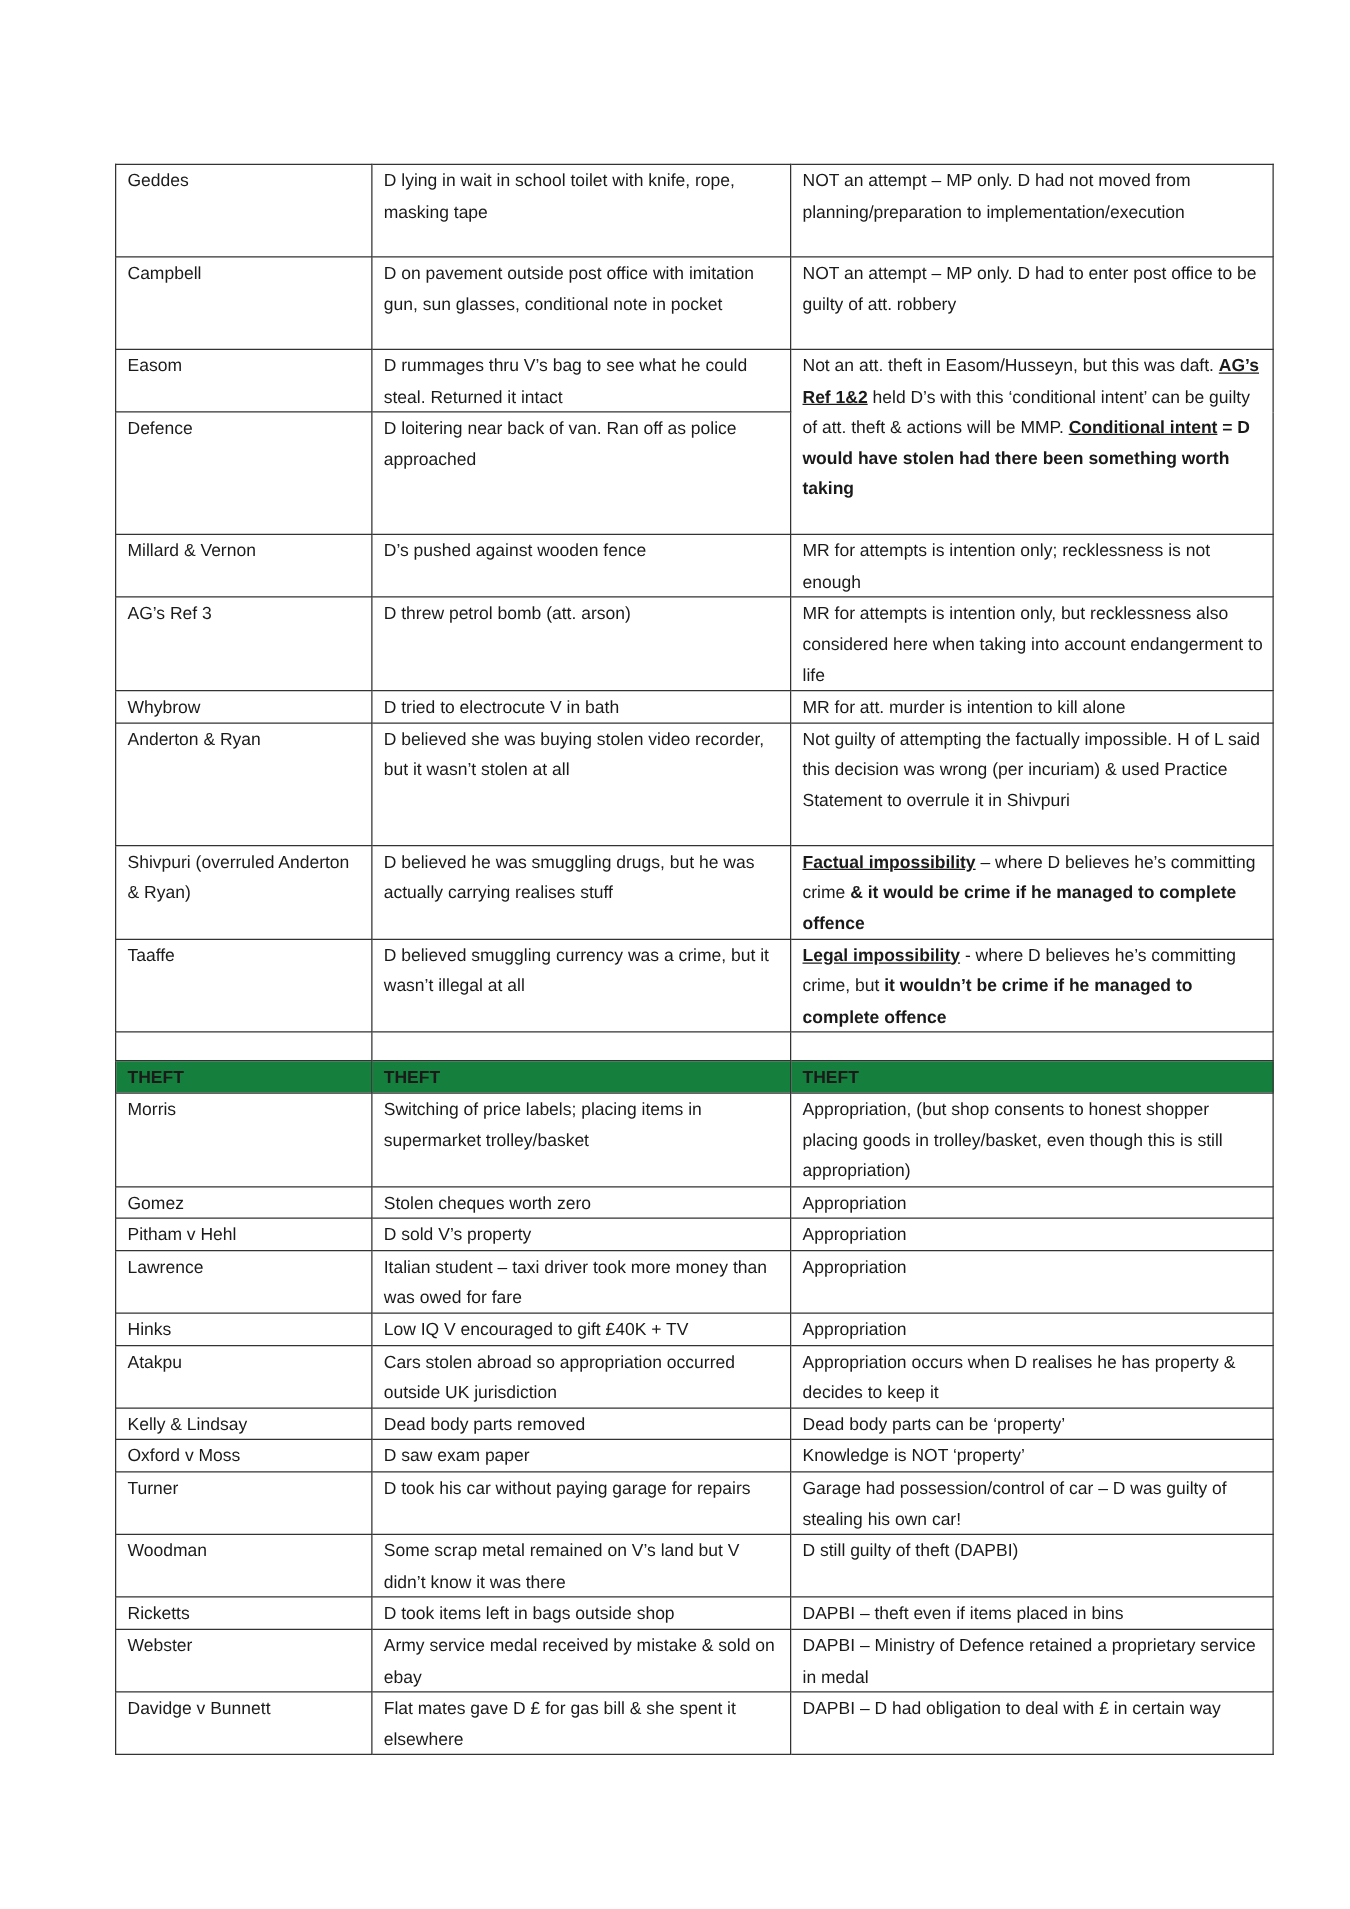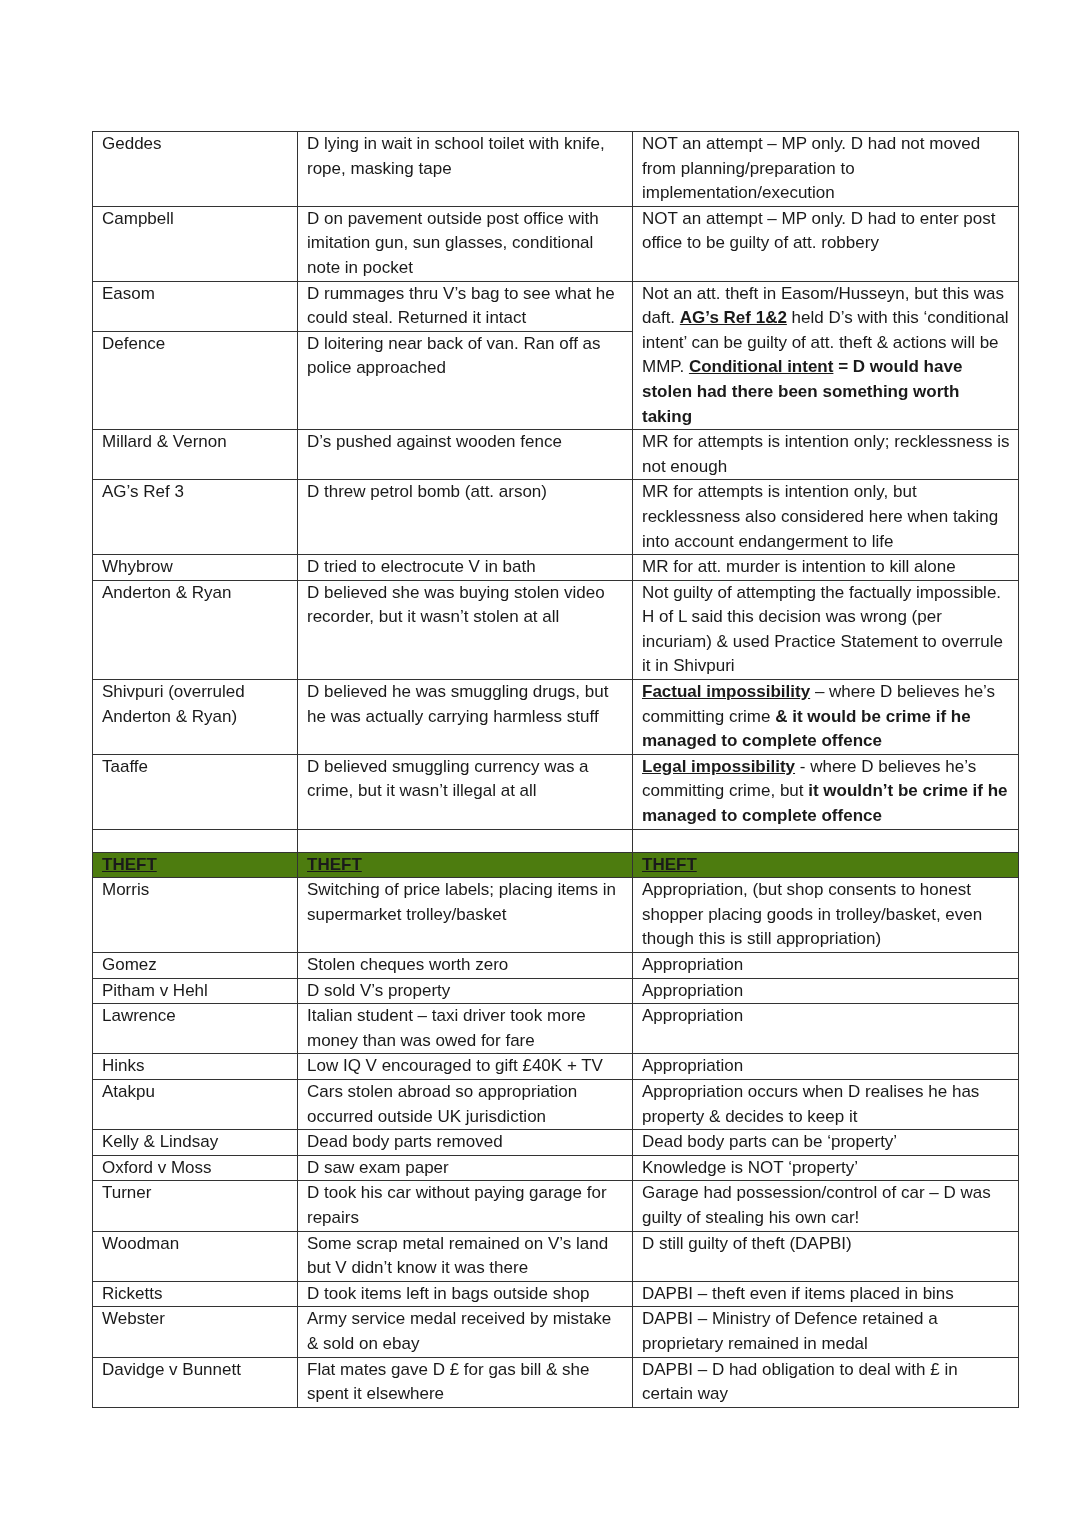--- a/index.html
+++ b/index.html
@@ -1,22 +1,22 @@
 <!DOCTYPE html>
 <html><head>
 <meta charset="utf-8">
 <style>
   html, body { margin: 0; padding: 0; background: #ffffff; }
   body { width: 1080px; height: 1527px; position: relative; overflow: hidden;
          font-family: "Liberation Sans", "DejaVu Sans", sans-serif; color: #1a1a1a; }
   table.notes { position: absolute; left: 92px; top: 131px; width: 926px;
-                border-collapse: collapse; table-layout: fixed; font-size: 17px; line-height: 24.6px; }
+                border-collapse: collapse; table-layout: fixed; font-size: 14px; line-height: 24.6px; }
   table.notes td { border: 1.3px solid #333; vertical-align: top; padding: 0 6px 0 9px; }
   col.c1 { width: 205px; } col.c2 { width: 335px; } col.c3 { width: 386px; }
-  tr.section td { background: #4d7c0f; font-weight: bold; text-decoration: underline; }
+  tr.section td { background: #15803d; font-weight: bold; }
   tr.blank td { height: 22px; }
   .b { font-weight: bold; }
   .bu { font-weight: bold; text-decoration: underline; text-align: center; }
 </style>
 </head>
 <body>
 
 <table class="notes">
   <colgroup>
       <col class="c1">
@@ -59,21 +59,21 @@
       <td>D tried to electrocute V in bath</td>
       <td>MR for att. murder is intention to kill alone</td>
     </tr>
     <tr style="height:98px">
       <td>Anderton &amp; Ryan</td>
       <td>D believed she was buying stolen video recorder, but it wasn’t stolen at all</td>
       <td>Not guilty of attempting the factually impossible. H of L said this decision was wrong (per incuriam) &amp; used Practice Statement to overrule it in Shivpuri</td>
     </tr>
     <tr style="height:74px">
       <td>Shivpuri (overruled Anderton &amp; Ryan)</td>
-      <td>D believed he was smuggling drugs, but he was actually carrying harmless stuff</td>
+      <td>D believed he was smuggling drugs, but he was actually carrying realises stuff</td>
       <td><span class="bu">Factual impossibility</span><span> – where D believes he’s committing crime </span><span class="b">&amp; it would be crime if he managed to complete offence</span></td>
     </tr>
     <tr style="height:74px">
       <td>Taaffe</td>
       <td>D believed smuggling currency was a crime, but it wasn’t illegal at all</td>
       <td><span class="bu">Legal impossibility</span><span> - where D believes he’s committing crime, but </span><span class="b">it wouldn’t be crime if he managed to complete offence</span></td>
     </tr>
     <tr class="blank">
       <td></td>
       <td></td>
@@ -136,21 +136,21 @@
       <td>D still guilty of theft (DAPBI)</td>
     </tr>
     <tr>
       <td>Ricketts</td>
       <td>D took items left in bags outside shop</td>
       <td>DAPBI – theft even if items placed in bins</td>
     </tr>
     <tr>
       <td>Webster</td>
       <td>Army service medal received by mistake &amp; sold on ebay</td>
-      <td>DAPBI – Ministry of Defence retained a proprietary remained in medal</td>
+      <td>DAPBI – Ministry of Defence retained a proprietary service in medal</td>
     </tr>
     <tr>
       <td>Davidge v Bunnett</td>
       <td>Flat mates gave D £ for gas bill &amp; she spent it elsewhere</td>
       <td>DAPBI – D had obligation to deal with £ in certain way</td>
     </tr>
   </tbody>
 </table>
 
 </body></html>

